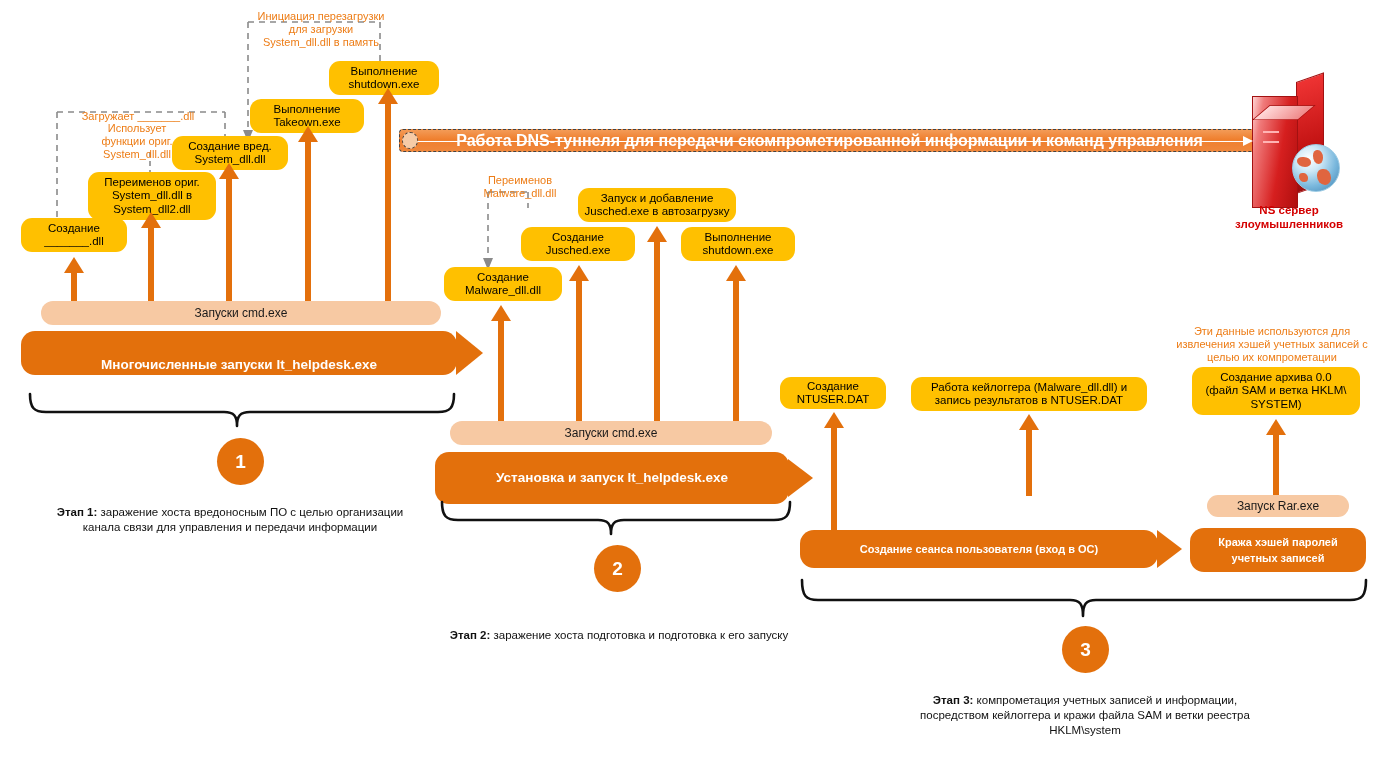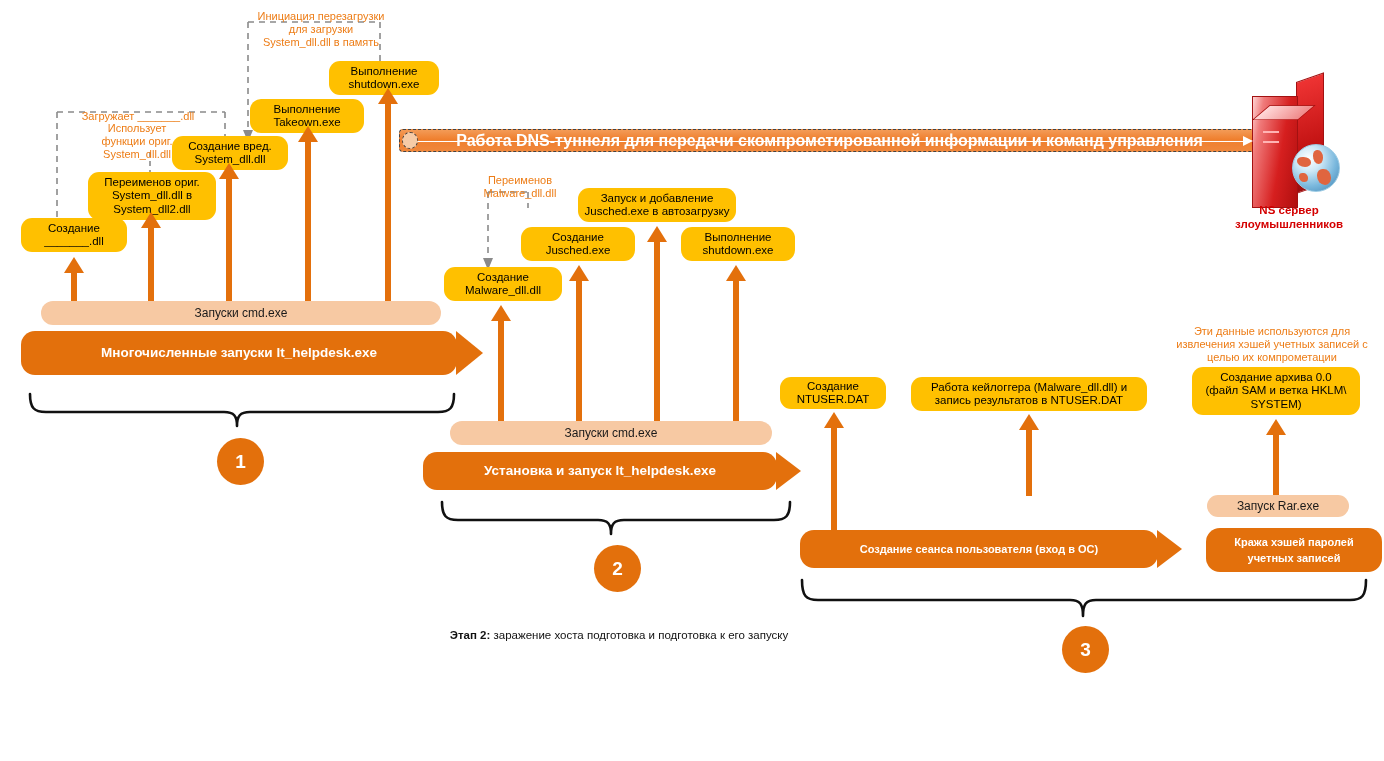--- a/index.html
+++ b/index.html
@@ -266,32 +266,35 @@
       </svg>
   </div>
   <div class="abs varrow" style="left:377px;top:88px;width:22px;height:215px;">
     <svg width="22" height="215">
         <polygon points="11,0 21,16 14,16 14,215 8,215 8,16 1,16" fill="#E3700C"></polygon>
       </svg>
   </div>
 
   <div class="abs pbar" style="left:41px;top:301px;width:400px;height:24px;">Запуски cmd.exe</div>
 
-  <div class="abs obar" style="left:21px;top:331px;width:436px;height:44px;">
+  <div class="abs obar" style="left:21px;top:331px;width:436px;height:44px;align-items:flex-end;">
     <span>Многочисленные запуски lt_helpdesk.exe</span>
     <span class="barhead"></span>
   </div>
 
   <div class="abs brace" style="left:28px;top:392px;width:430px;height:40px;">
     <svg width="430" height="40">
       <path d="M2,2 C2,16 6,20 18,20 L196,20 C206,20 209,24 209,34
                M209,34 C209,24 212,20 222,20 L410,20 C422,20 426,16 426,2" stroke="#111" stroke-width="2.6" fill="none" stroke-linecap="round"></path>
     </svg>
   </div>
   <div class="abs stagecircle" style="left:217px;top:438px;">1</div>
+  <div class="abs stagecap" style="left:55px;top:505px;width:350px;">
+    <b>Этап 1:</b><span> заражение хоста вредоносным ПО с целью организации канала связи для управления и передачи информации</span>
+  </div>
 
   <div class="abs dashwrap" style="left:480px;top:186px;width:60px;height:90px;">
     <svg width="60" height="90">
       <path d="M8,6 L8,74" stroke="#8a8a8a" stroke-width="1.6" fill="none" stroke-dasharray="6,5"></path>
       <path d="M8,6 L48,6" stroke="#8a8a8a" stroke-width="1.6" fill="none" stroke-dasharray="6,5"></path>
       <path d="M48,6 L48,22" stroke="#8a8a8a" stroke-width="1.6" fill="none" stroke-dasharray="6,5"></path>
       <polygon points="8,84 3,72 13,72" fill="#8a8a8a"></polygon>
     </svg>
   </div>
 
@@ -326,21 +329,21 @@
       </svg>
   </div>
   <div class="abs varrow" style="left:725px;top:265px;width:22px;height:158px;">
     <svg width="22" height="158">
         <polygon points="11,0 21,16 14,16 14,158 8,158 8,16 1,16" fill="#E3700C"></polygon>
       </svg>
   </div>
 
   <div class="abs pbar" style="left:450px;top:421px;width:322px;height:24px;">Запуски cmd.exe</div>
 
-  <div class="abs obar" style="left:423px;top:452px;width:354px;height:38px;">
+  <div class="abs obar" style="left:435px;top:452px;width:354px;height:52px;">
     <span>Установка и запуск lt_helpdesk.exe</span>
     <span class="barhead" style="right:-24px;border-top:19px solid transparent;border-bottom:19px solid transparent;border-left:25px solid #E3700C;"></span>
   </div>
 
   <div class="abs brace" style="left:440px;top:500px;width:354px;height:40px;">
     <svg width="354" height="40">
       <path d="M2,2 C2,16 6,20 18,20 L158,20 C168,20 171,24 171,34
                M171,34 C171,24 174,20 184,20 L334,20 C346,20 350,16 350,2" stroke="#111" stroke-width="2.6" fill="none" stroke-linecap="round"></path>
     </svg>
   </div>
@@ -381,24 +384,27 @@
 
   <div class="abs pbar" style="left:905px;top:495px;width:236px;height:22px;margin-top:48px;">Работа пользователя в рамках сеанса</div>
 
   <div class="abs pbar" style="left:1207px;top:495px;width:142px;height:22px;">Запуск Rar.exe</div>
 
   <div class="abs obar small" style="left:800px;top:530px;width:358px;height:38px;">
     <span>Создание сеанса пользователя (вход в ОС)</span>
     <span class="barhead" style="right:-24px;border-top:19px solid transparent;border-bottom:19px solid transparent;border-left:25px solid #E3700C;"></span>
   </div>
 
-  <div class="abs obar small" style="left:1190px;top:528px;width:176px;height:44px;white-space:pre-line;margin-left:16px;">Кража хэшей паролей
+  <div class="abs obar small" style="left:1190px;top:528px;width:176px;height:44px;white-space:pre-line;">Кража хэшей паролей
 учетных записей</div>
 
   <div class="abs brace" style="left:800px;top:578px;width:570px;height:42px;">
     <svg width="570" height="42">
       <path d="M2,2 C2,18 6,22 18,22 L270,22 C280,22 283,26 283,38
                M283,38 C283,26 286,22 296,22 L550,22 C562,22 566,18 566,2" stroke="#111" stroke-width="2.6" fill="none" stroke-linecap="round"></path>
     </svg>
   </div>
   <div class="abs stagecircle" style="left:1062px;top:626px;">3</div>
+  <div class="abs stagecap" style="left:910px;top:693px;width:350px;">
+    <b>Этап 3:</b><span> компрометация учетных записей и информации, посредством кейлоггера и кражи файла SAM и ветки реестра HKLM\system</span>
+  </div>
 
 </div>
 
 </body></html>

